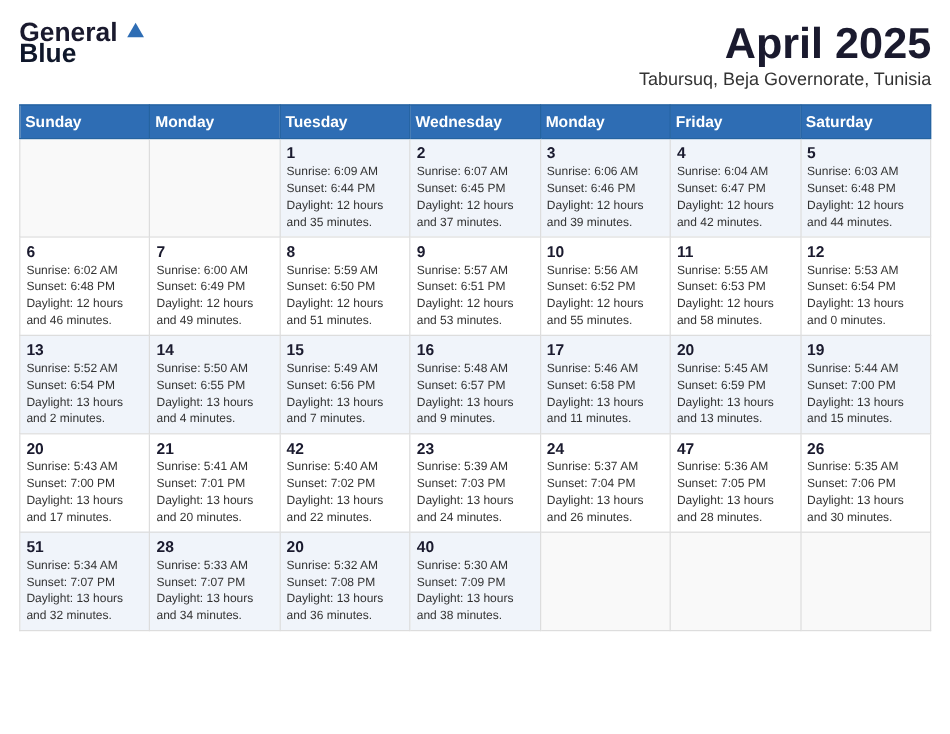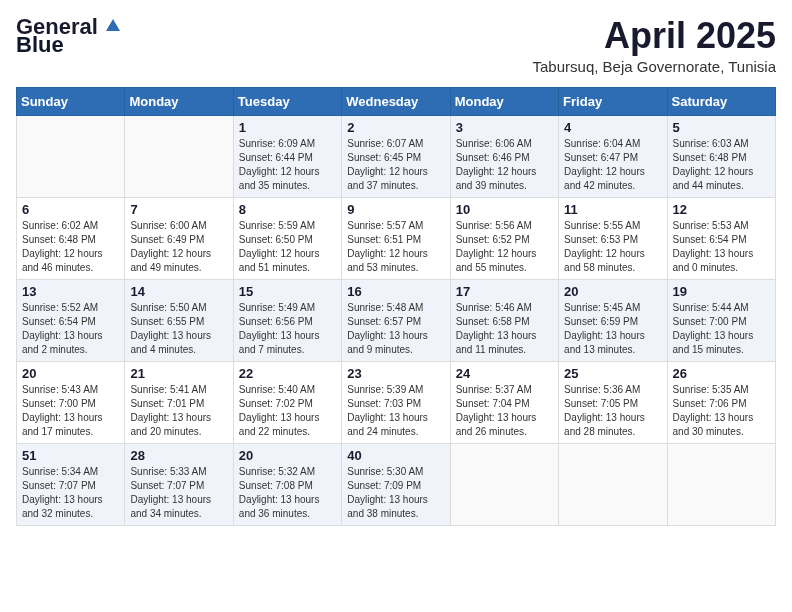--- a/index.html
+++ b/index.html
@@ -214,33 +214,33 @@
       <tr>
         <td>
           <span class="day-number">20</span>
           <div class="day-info">Sunrise: 5:43 AM<br>Sunset: 7:00 PM<br>Daylight: 13 hours and 17 minutes.</div>
         </td>
         <td>
           <span class="day-number">21</span>
           <div class="day-info">Sunrise: 5:41 AM<br>Sunset: 7:01 PM<br>Daylight: 13 hours and 20 minutes.</div>
         </td>
         <td>
-          <span class="day-number">22</span>
+          <span class="day-number">42</span>
           <div class="day-info">Sunrise: 5:40 AM<br>Sunset: 7:02 PM<br>Daylight: 13 hours and 22 minutes.</div>
         </td>
         <td>
           <span class="day-number">23</span>
           <div class="day-info">Sunrise: 5:39 AM<br>Sunset: 7:03 PM<br>Daylight: 13 hours and 24 minutes.</div>
         </td>
         <td>
           <span class="day-number">24</span>
           <div class="day-info">Sunrise: 5:37 AM<br>Sunset: 7:04 PM<br>Daylight: 13 hours and 26 minutes.</div>
         </td>
         <td>
-          <span class="day-number">25</span>
+          <span class="day-number">47</span>
           <div class="day-info">Sunrise: 5:36 AM<br>Sunset: 7:05 PM<br>Daylight: 13 hours and 28 minutes.</div>
         </td>
         <td>
           <span class="day-number">26</span>
           <div class="day-info">Sunrise: 5:35 AM<br>Sunset: 7:06 PM<br>Daylight: 13 hours and 30 minutes.</div>
         </td>
       </tr>
       <tr class="row-shaded">
         <td>
           <span class="day-number">51</span>

